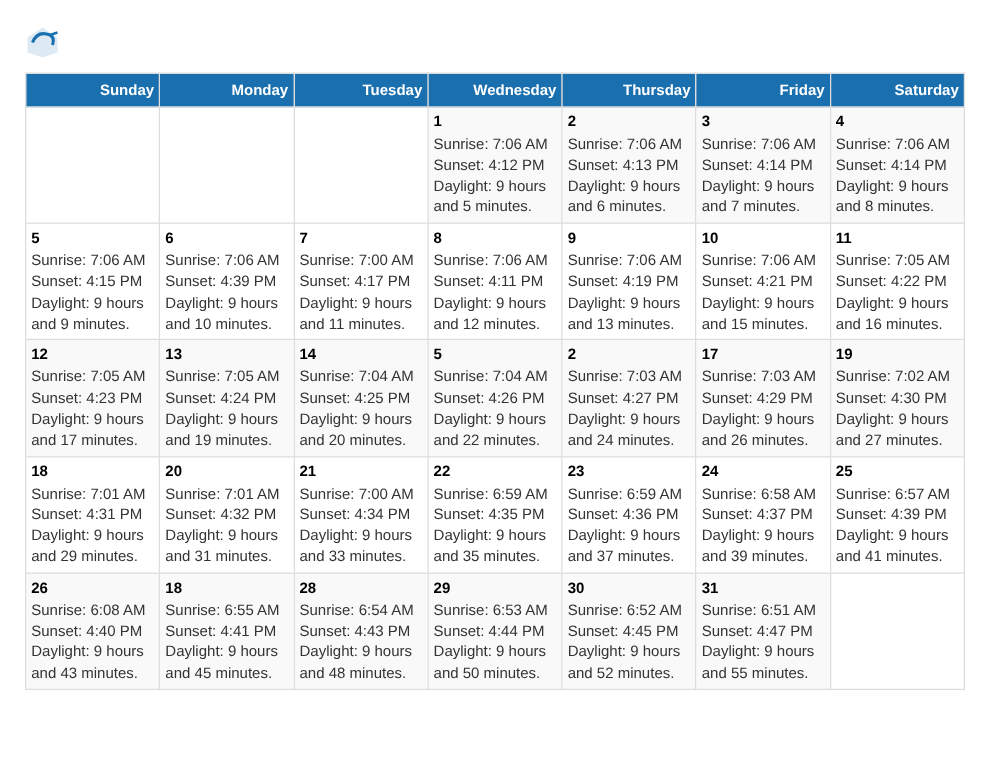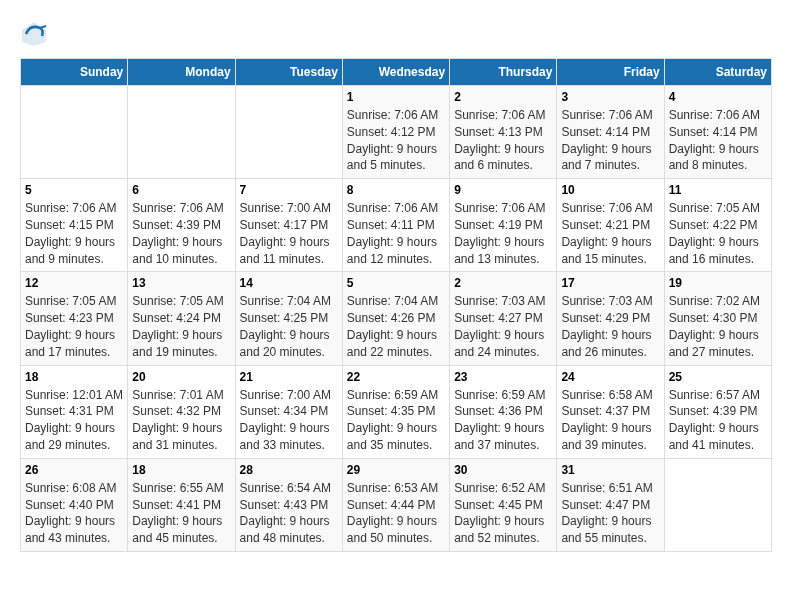--- a/index.html
+++ b/index.html
@@ -245,21 +245,21 @@
           <div class="day-num">19</div>
           <div class="day-info">Sunrise: 7:02 AM
 Sunset: 4:30 PM
 Daylight: 9 hours
 and 27 minutes.</div>
         </td>
       </tr>
       <tr>
         <td>
           <div class="day-num">18</div>
-          <div class="day-info">Sunrise: 12:01 AM
+          <div class="day-info">Sunrise: 7:01 AM
 Sunset: 4:31 PM
 Daylight: 9 hours
 and 29 minutes.</div>
         </td>
         <td>
           <div class="day-num">20</div>
           <div class="day-info">Sunrise: 7:01 AM
 Sunset: 4:32 PM
 Daylight: 9 hours
 and 31 minutes.</div>

